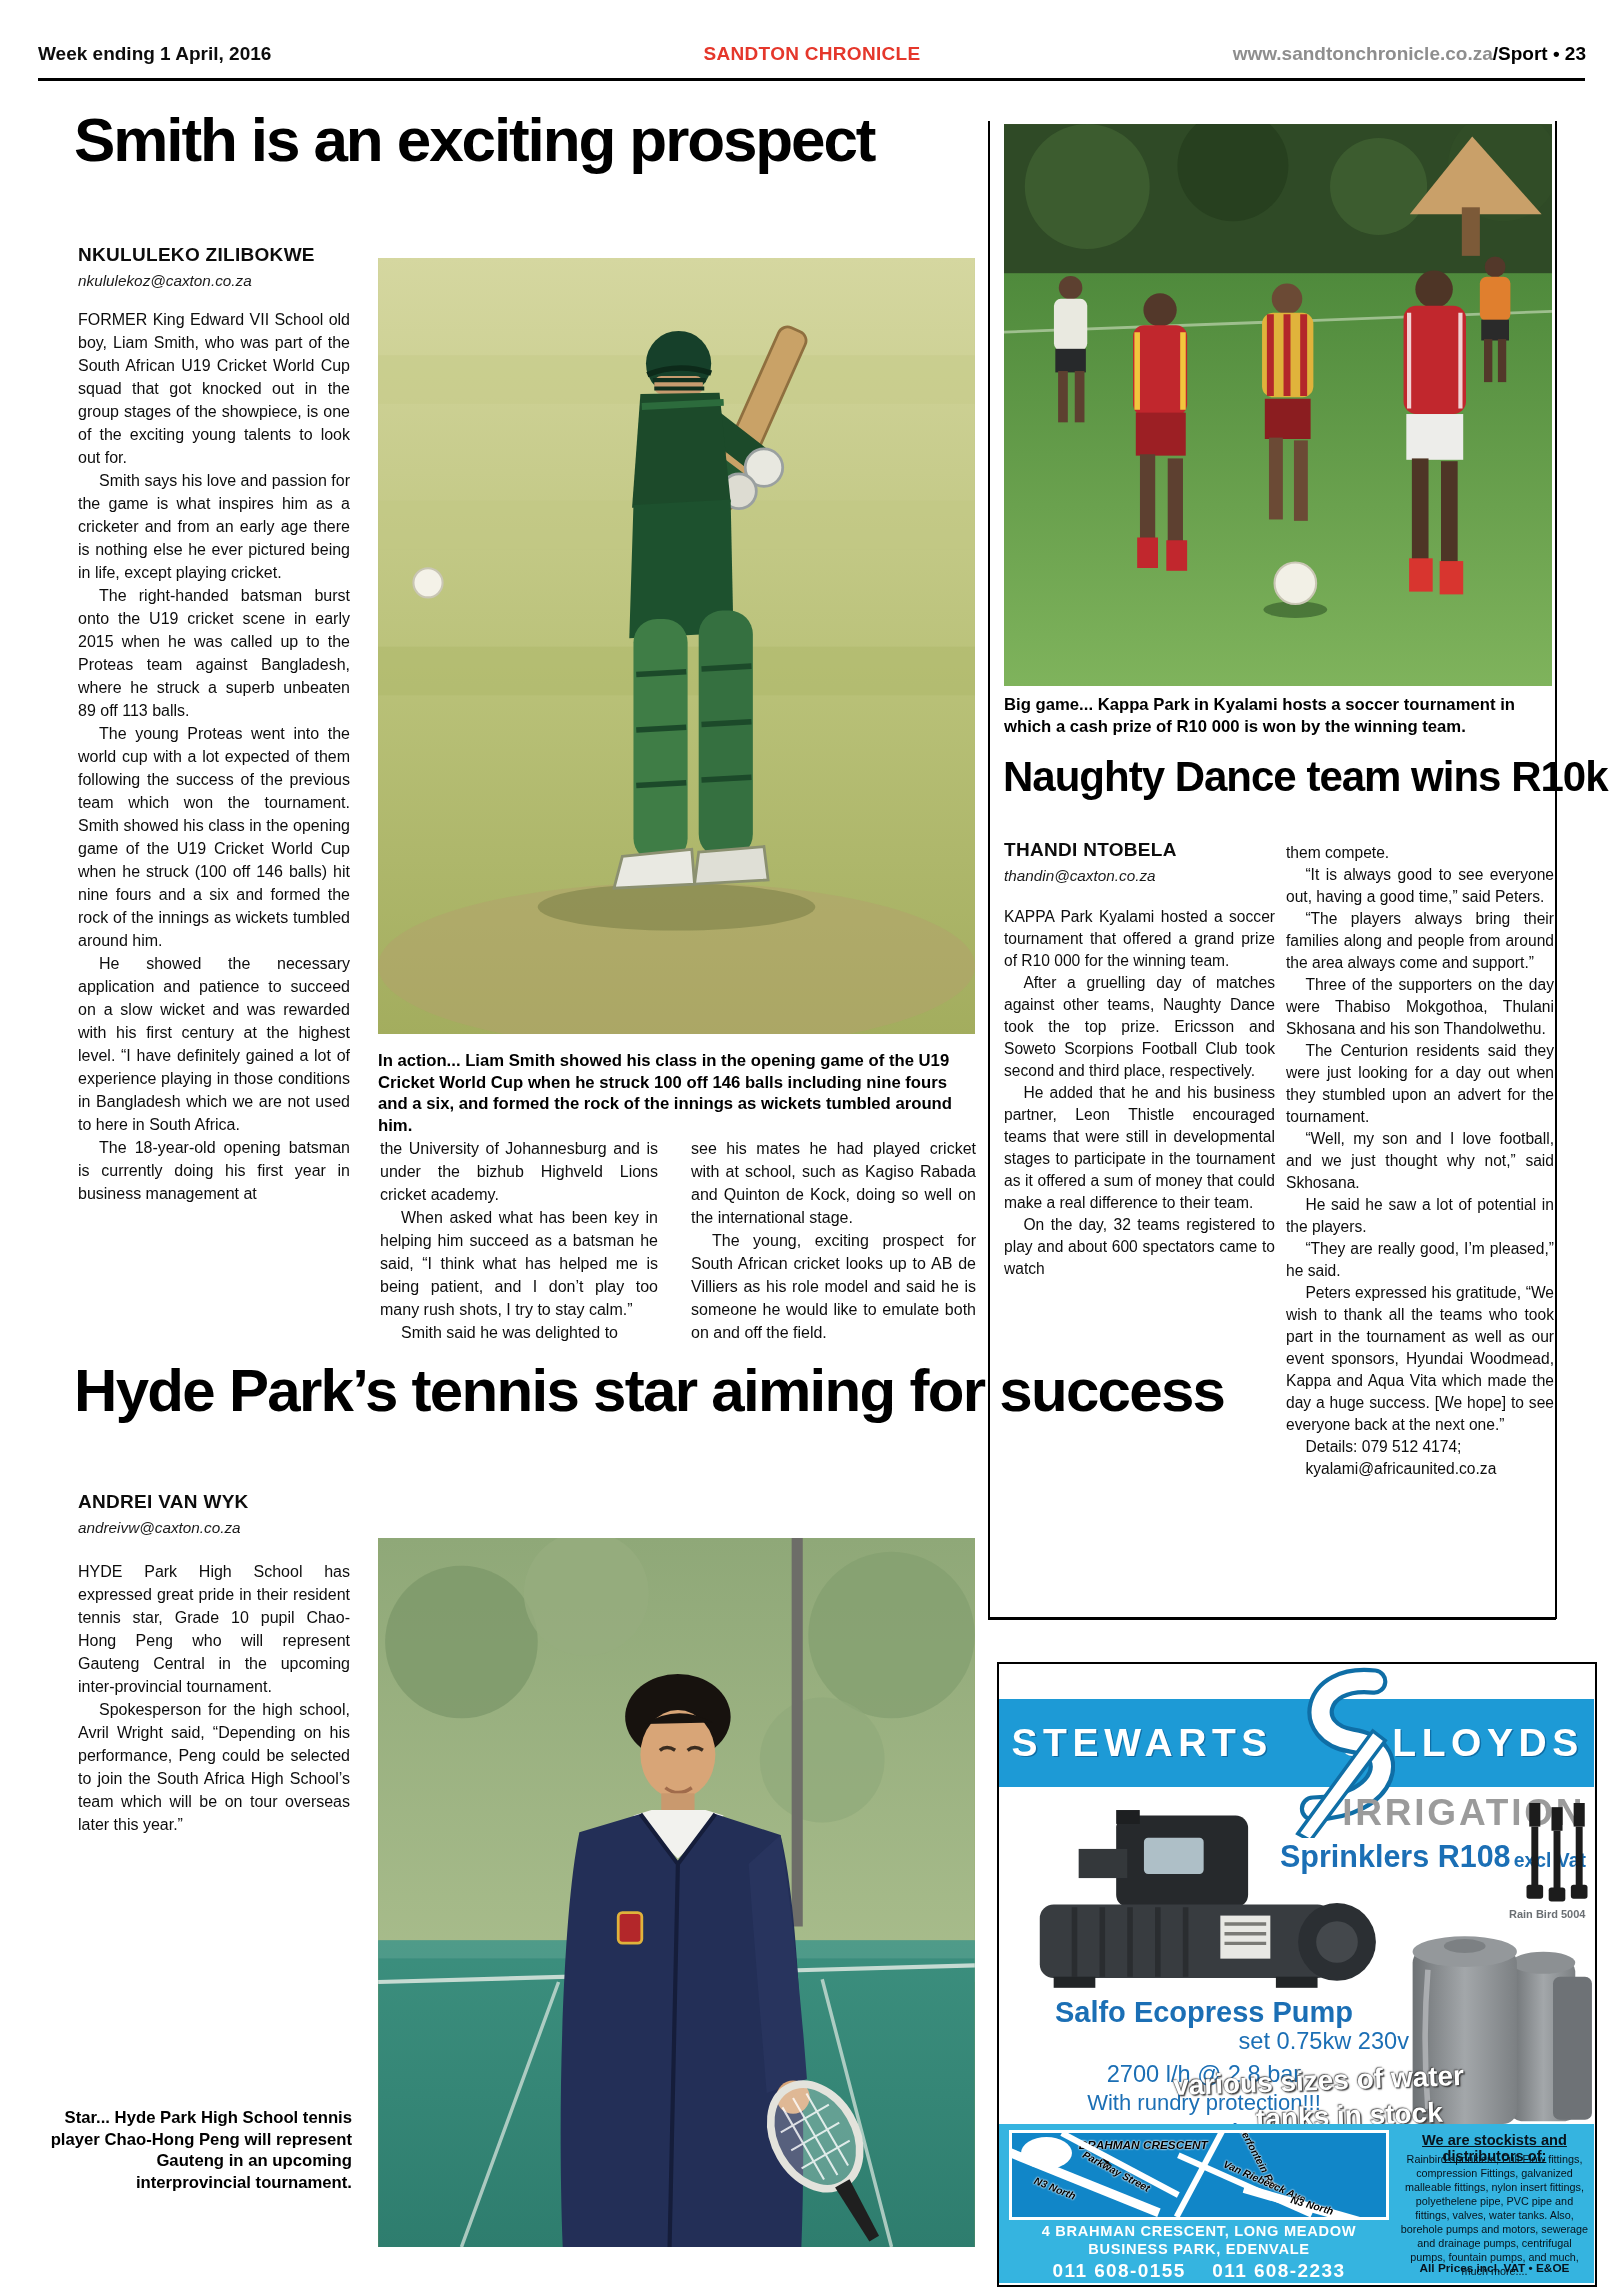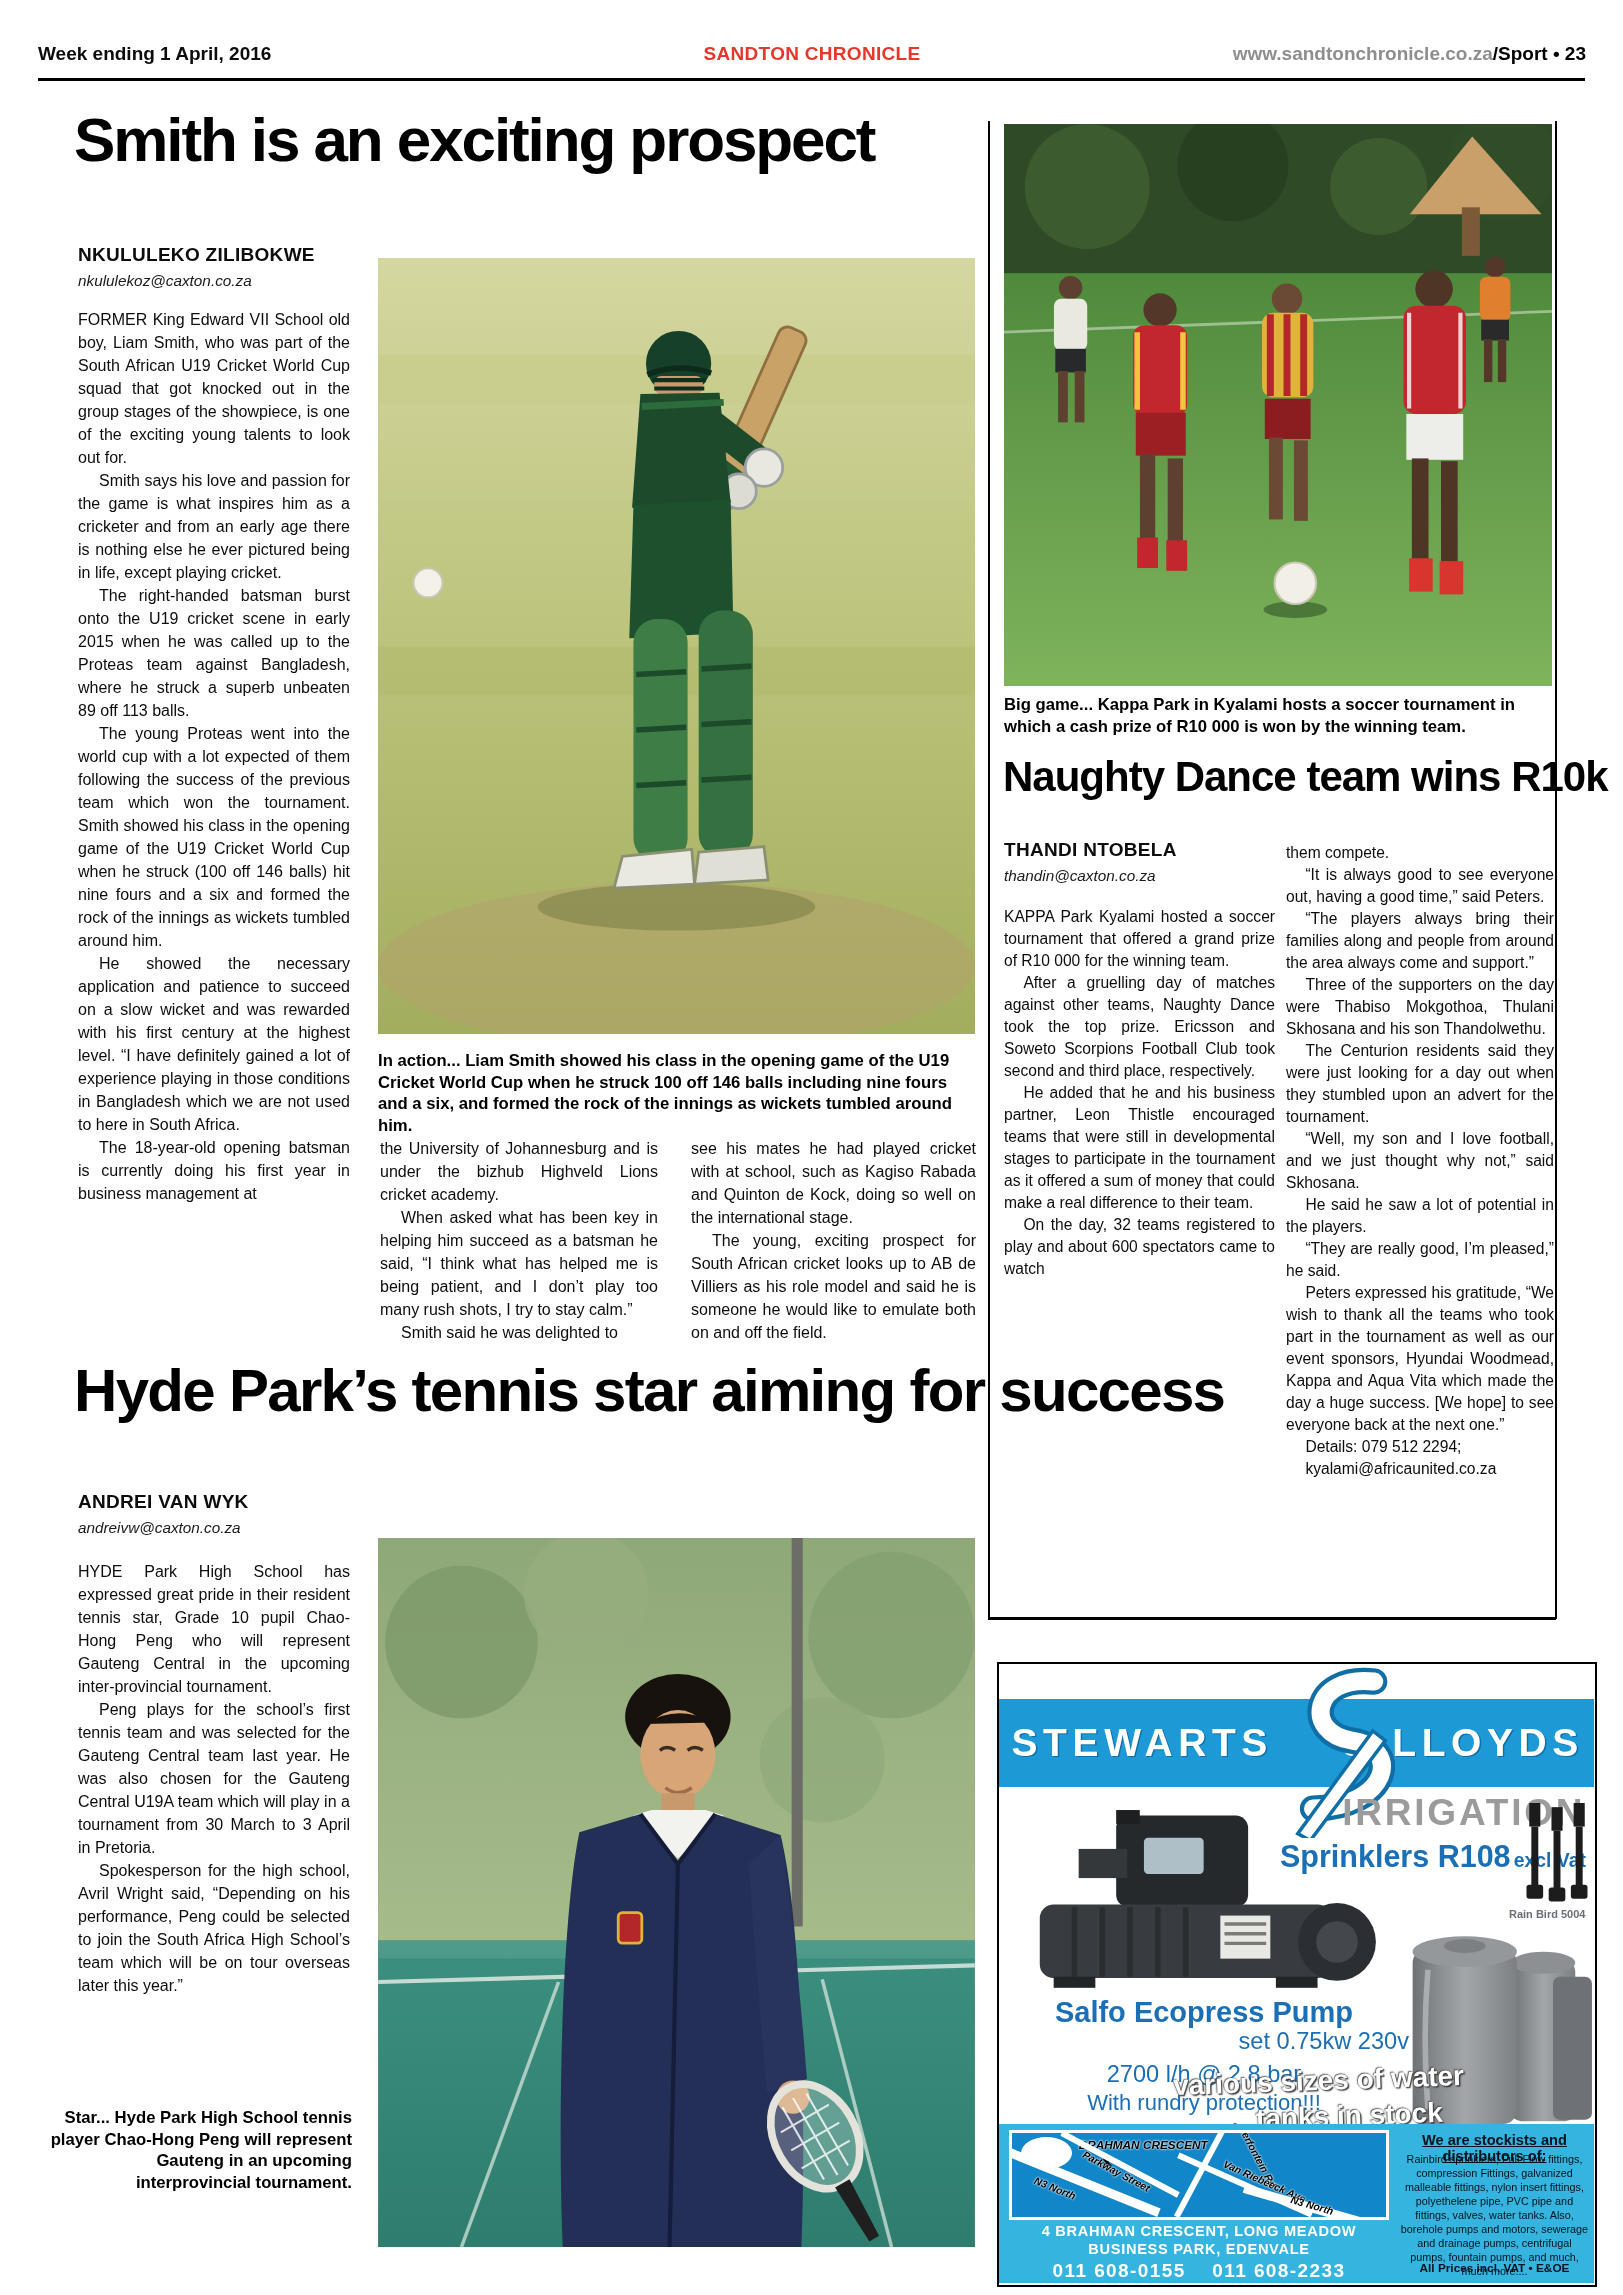--- a/index.html
+++ b/index.html
@@ -220,34 +220,33 @@
   <div class="abs body-col-sm" style="left:1286px;top:842px;width:268px;">
       <p>them compete.</p>
       <p>“It is always good to see everyone out, having a good time,” said Peters.</p>
       <p>“The players always bring their families along and people from around the area always come and support.”</p>
       <p>Three of the supporters on the day were Thabiso Mokgothoa, Thulani Skhosana and his son Thandolwethu.</p>
       <p>The Centurion residents said they were just looking for a day out when they stumbled upon an advert for the tournament.</p>
       <p>“Well, my son and I love football, and we just thought why not,” said Skhosana.</p>
       <p>He said he saw a lot of potential in the players.</p>
       <p>“They are really good, I’m pleased,” he said.</p>
       <p>Peters expressed his gratitude, “We wish to thank all the teams who took part in the tournament as well as our event sponsors, Hyundai Woodmead, Kappa and Aqua Vita which made the day a huge success. [We hope] to see everyone back at the next one.”</p>
-      <p>Details: 079 512 2294;</p>
+      <p>Details: 079 512 4174;</p>
       <p>kyalami@africaunited.co.za</p>
     </div>
 
   <div class="abs headline" style="left:74px;top:1356px;font-size:60px;letter-spacing:-1.7px;">Hyde Park’s tennis star aiming for success</div>
 
   <div class="abs" style="left:78px;top:1491px;">
     <div class="byline-name">ANDREI VAN WYK</div>
     <div class="byline-mail">andreivw@caxton.co.za</div>
   </div>
 
   <div class="abs body-col" style="left:78px;top:1560px;width:272px;">
       <p>HYDE Park High School has expressed great pride in their resident tennis star, Grade 10 pupil Chao-Hong Peng who will represent Gauteng Central in the upcoming inter-provincial tournament.</p>
-      <p>Peng plays for the school’s first tennis team and was selected for the Gauteng Central team last year. He was also chosen for the Gauteng Central U19A team which will play in a tournament from 30 March to 3 April in Pretoria.</p>
       <p>Spokesperson for the high school, Avril Wright said, “Depending on his performance, Peng could be selected to join the South Africa High School’s team which will be on tour overseas later this year.”</p>
     </div>
 
   <div class="abs cap" style="left:49px;top:2107px;width:303px;text-align:right;">Star... Hyde Park High School tennis player Chao-Hong Peng will represent Gauteng in an upcoming interprovincial tournament.</div>
 
   <div class="photo" style="left:378px;top:1538px;width:597px;height:709px;">
     <svg width="597" height="709" viewBox="0 0 860 1022">
       <defs>
         <linearGradient id="trees" x1="0" y1="0" x2="0" y2="1">
           <stop offset="0" stop-color="#8fa878"></stop>

